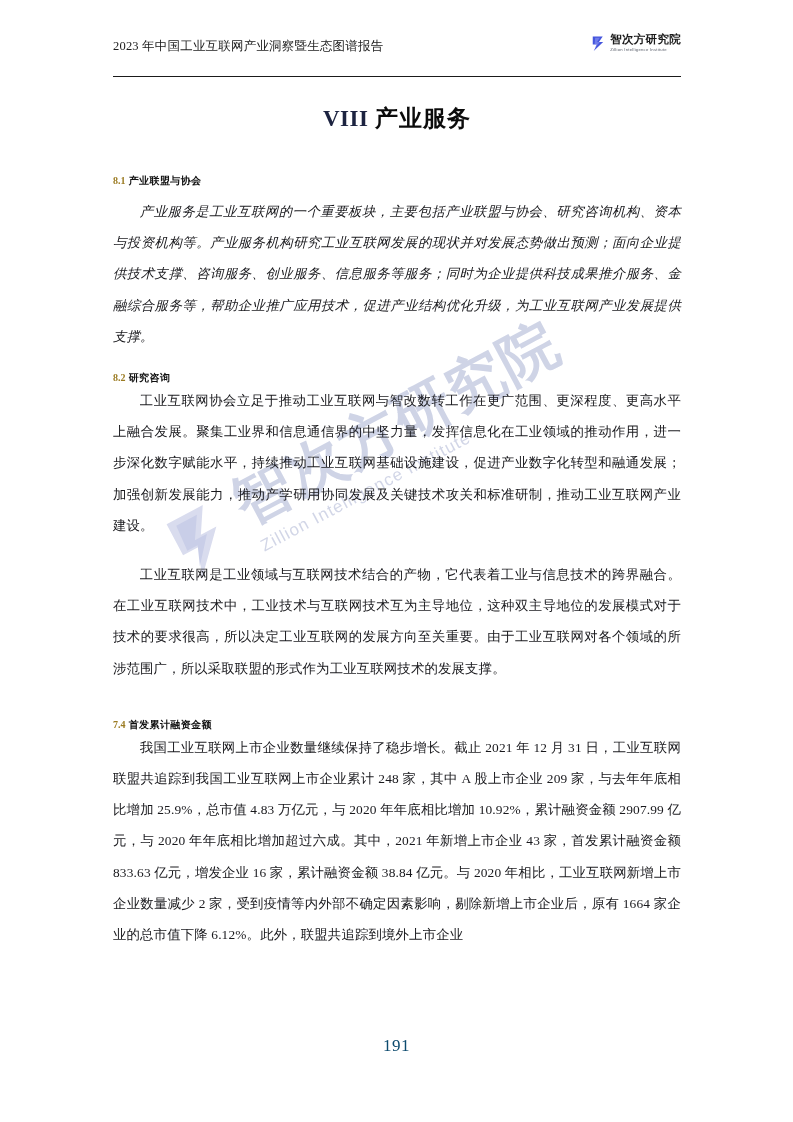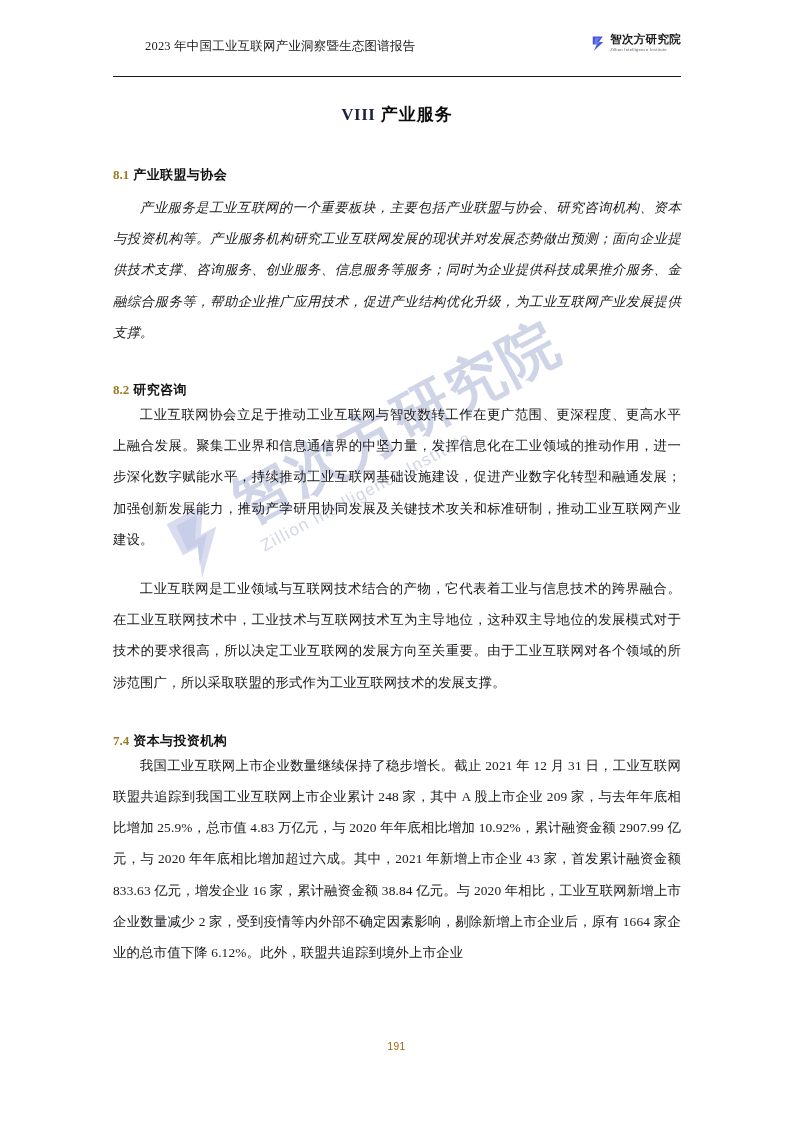--- a/index.html
+++ b/index.html
@@ -85,21 +85,20 @@
     z-index: 3;
   }
   .header-title {
     font-family: "Liberation Serif", "DejaVu Serif", serif;
     font-size: 12.5px;
     color: #1b1b1b;
     letter-spacing: 0.2px;
     line-height: 1.2;
     white-space: nowrap;
     padding-top: 3px;
-    margin-left: 32px;
   }
   .header-logo {
     display: flex;
     align-items: center;
     gap: 3px;
     transform: translateY(-2px);
   }
   .hl-mark { width: 19px; height: 19px; flex: 0 0 auto; }
   .hl-mark svg { display: block; }
   .hl-texts { display: flex; flex-direction: column; line-height: 1; }
@@ -135,34 +134,34 @@
     position: absolute;
     left: 113px;
     top: 92px;
     width: 568px;
     z-index: 2;
   }
 
   .chapter-title {
     text-align: center;
     font-family: "Liberation Serif", "DejaVu Serif", serif;
-    font-size: 17px;
+    font-size: 23px;
     font-weight: 700;
     color: #0b0b0b;
     margin: 11px 0 0 0;
     letter-spacing: 1px;
   }
   .chapter-title .numeral {
     color: #1c2340;
     letter-spacing: 0.5px;
   }
 
   .h2 {
     font-family: "Liberation Sans", "DejaVu Sans", sans-serif;
-    font-size: 13px;
+    font-size: 10px;
     font-weight: 700;
     color: #111111;
     margin: 0;
     padding: 0;
     letter-spacing: 0.4px;
   }
   .h2 .sec-num {
     color: #9b7b22;
     font-family: "Liberation Serif", "DejaVu Serif", serif;
     font-weight: 700;
@@ -176,40 +175,40 @@
     line-height: 31.2px;
     text-align: justify;
     text-justify: inter-ideograph;
     text-indent: 2em;
     margin: 0;
     letter-spacing: 0.15px;
   }
 
   .blk-81-h { margin-top: 40px; }
   .blk-81-p { margin-top: 8px; font-style: italic; }
-  .blk-82-h { margin-top: 33px; }
+  .blk-82-h { margin-top: 19px; }
   .blk-82-p { margin-top: 18px; }
   .blk-82-p2 { margin-top: 0px; }
   .blk-83-h { margin-top: 34px; }
   .blk-83-p { margin-top: 18px; }
   .blk-83-p2 { margin-top: 0px; }
 
   
   .footer {
     position: absolute;
     left: 0;
     top: 1036px;
     width: 793px;
     text-align: center;
     z-index: 3;
   }
   .page-number {
-    font-family: Liberation Sans, sans-serif;
-    font-size: 10px;
-    color: #a16207;
+    font-family: Liberation Serif, serif;
+    font-size: 17px;
+    color: #0c4a6e;
     letter-spacing: 0.5px;
   }
 </style>
 </head>
 <body>
 
 <div class="page">
 
   <div class="watermark">
     <div class="wm-inner">
@@ -258,21 +257,21 @@
 
     <h2 class="h2 blk-82-h">
       <span class="sec-num">8.2</span>
       <span>研究咨询</span>
     </h2>
     <p class="para blk-82-p2">工业互联网协会立足于推动工业互联网与智改数转工作在更广范围、更深程度、更高水平上融合发展。聚集工业界和信息通信界的中坚力量，发挥信息化在工业领域的推动作用，进一步深化数字赋能水平，持续推动工业互联网基础设施建设，促进产业数字化转型和融通发展；加强创新发展能力，推动产学研用协同发展及关键技术攻关和标准研制，推动工业互联网产业建设。</p>
     <p class="para blk-82-p">工业互联网是工业领域与互联网技术结合的产物，它代表着工业与信息技术的跨界融合。在工业互联网技术中，工业技术与互联网技术互为主导地位，这种双主导地位的发展模式对于技术的要求很高，所以决定工业互联网的发展方向至关重要。由于工业互联网对各个领域的所涉范围广，所以采取联盟的形式作为工业互联网技术的发展支撑。</p>
 
     <h2 class="h2 blk-83-h">
       <span class="sec-num">7.4</span>
-      <span>资本与投资机构</span>
+      <span>首发累计融资金额</span>
     </h2>
     <p class="para blk-83-p2">我国工业互联网上市企业数量继续保持了稳步增长。截止 2021 年 12 月 31 日，工业互联网联盟共追踪到我国工业互联网上市企业累计 248 家，其中 A 股上市企业 209 家，与去年年底相比增加 25.9%，总市值 4.83 万亿元，与 2020 年年底相比增加 10.92%，累计融资金额 2907.99 亿元，与 2020 年年底相比增加超过六成。其中，2021 年新增上市企业 43 家，首发累计融资金额 833.63 亿元，增发企业 16 家，累计融资金额 38.84 亿元。与 2020 年相比，工业互联网新增上市企业数量减少 2 家，受到疫情等内外部不确定因素影响，剔除新增上市企业后，原有 1664 家企业的总市值下降 6.12%。此外，联盟共追踪到境外上市企业</p>
 
   </div>
 
   <div class="footer">
     <span class="page-number">191</span>
   </div>
 
 </div>

